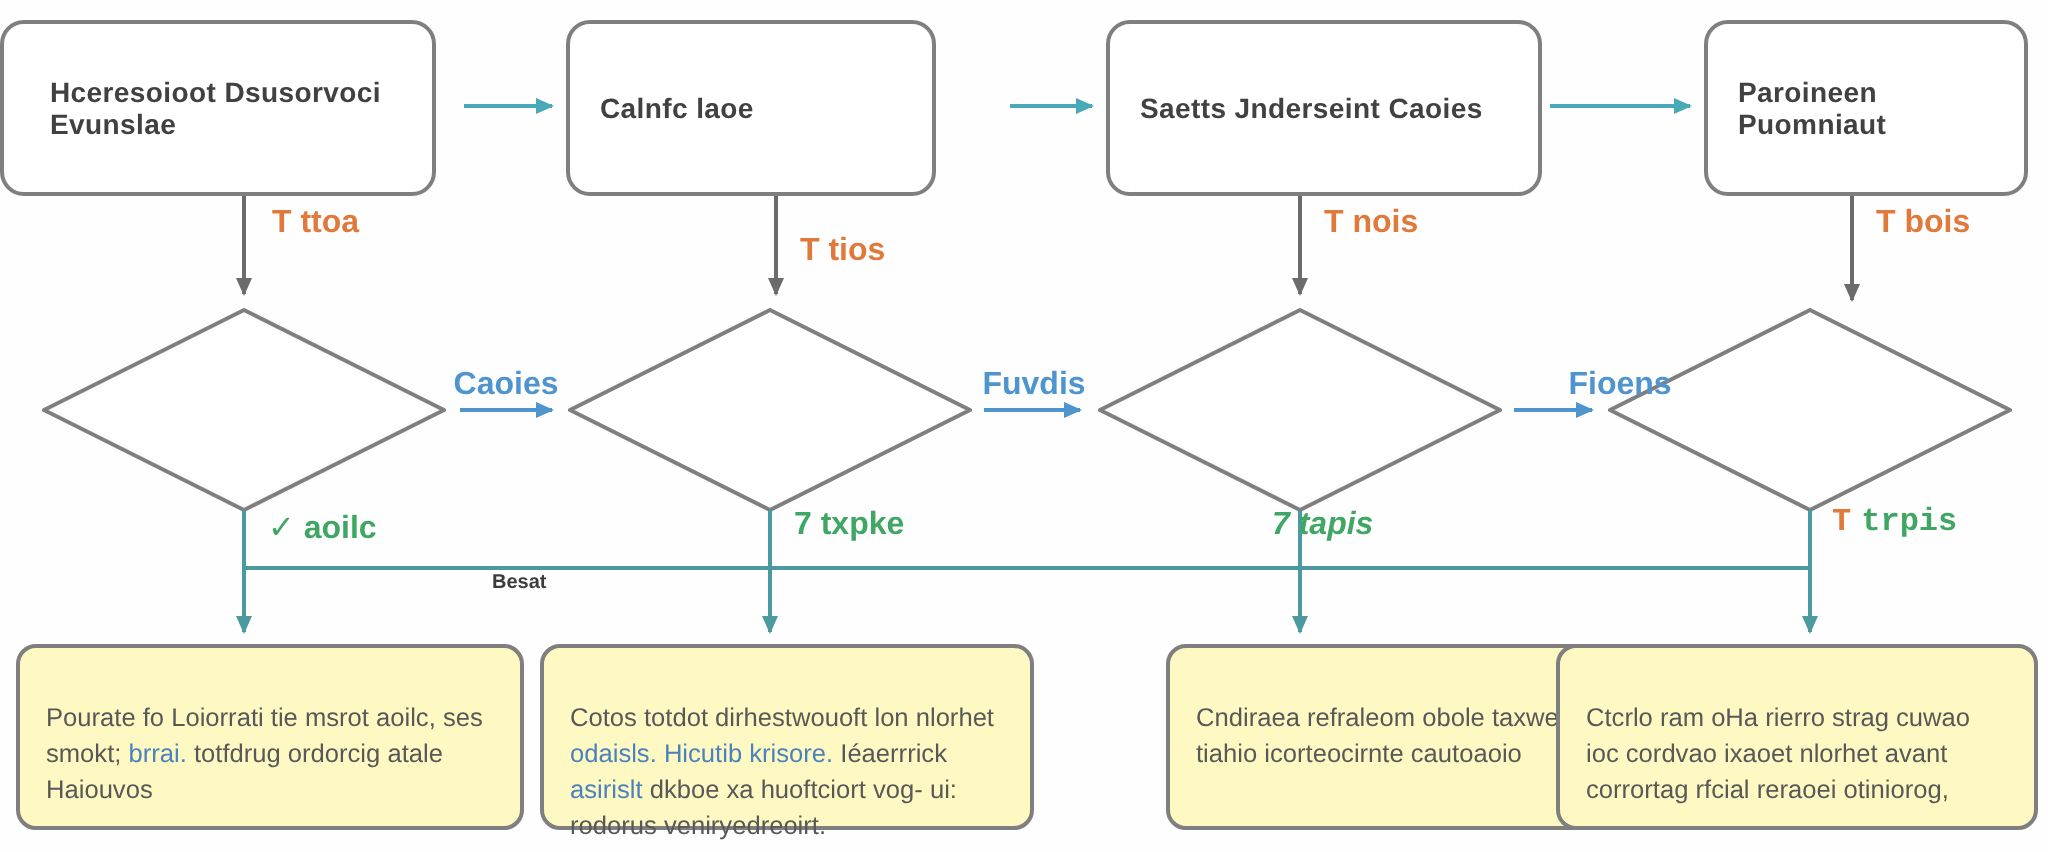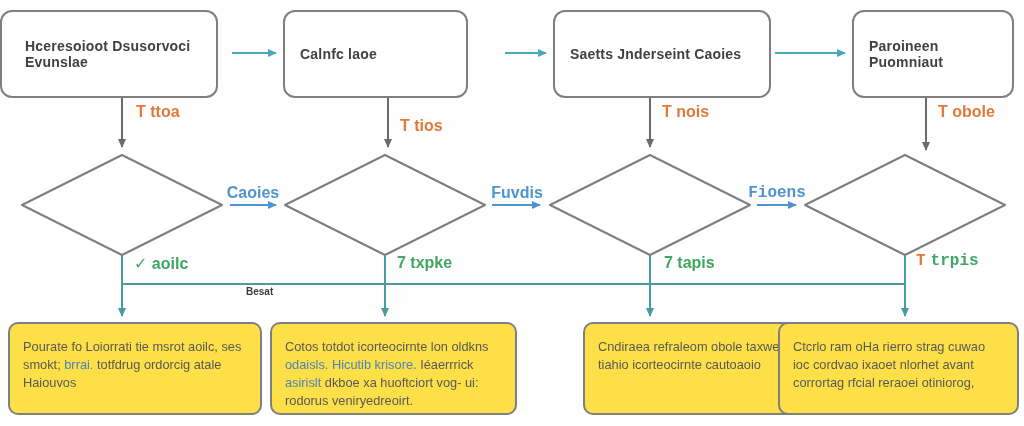--- a/index.html
+++ b/index.html
@@ -25,23 +25,23 @@
   }
   .node .t{font-size:14px;font-weight:600;color:var(--text);letter-spacing:.2px;}
   .lbl{position:absolute;z-index:3;font-size:16px;font-weight:700;white-space:nowrap;}
   .orange{color:var(--orange);}
   .green{color:var(--green);}
   .bluelbl{color:var(--blue);}
   .center{transform:translateX(-50%);}
   .pre{margin-right:5px;}
   .buslbl{position:absolute;z-index:3;font-size:10px;font-weight:600;color:var(--bus_text);}
   .result{
-    position:absolute;z-index:2;top:322px;height:93px;background:#fde047;
+    position:absolute;z-index:2;top:322px;height:93px;background:#fef9c3;
     border:2px solid var(--border);border-radius:10px;box-sizing:border-box;
-    padding:14px 13px;font-size:12.8px;line-height:1.42;color:var(--body_text);
+    padding:26px 13px;font-size:12.8px;line-height:1.42;color:var(--body_text);
   }
   .link{color:var(--link);}
 </style>
 </head>
 <body>
 
 <div class="canvas">
 
   <svg class="wires" width="1024" height="426">
     <defs>
@@ -95,40 +95,40 @@
   <div class="node" style="left:553px;width:218px;">
     <span class="t">Saetts Jnderseint Caoies</span>
   </div>
   <div class="node" style="left:852px;width:162px;justify-content:center;">
     <span class="t">Paroineen Puomniaut</span>
   </div>
 
   <div class="lbl orange" style="left:136px;top:103px;">T ttoa</div>
   <div class="lbl orange" style="left:400px;top:103px;margin-top:14px;">T tios</div>
   <div class="lbl orange" style="left:662px;top:103px;">T nois</div>
-  <div class="lbl orange" style="left:938px;top:103px;">T obole</div>
+  <div class="lbl orange" style="left:938px;top:103px;">T bois</div>
 
   <div class="lbl bluelbl center" style="left:253px;top:184px;">Caoies</div>
   <div class="lbl bluelbl center" style="left:517px;top:184px;">Fuvdis</div>
-  <div class="lbl bluelbl center" style="left:777px;top:184px;font-family:Liberation Mono, monospace;">Fioens</div>
+  <div class="lbl bluelbl center" style="left:810px;top:184px;">Fioens</div>
 
   <div class="lbl green" style="left:134px;top:254px;">✓ aoilc</div>
   <div class="lbl green" style="left:397px;top:254px;">7 txpke</div>
-  <div class="lbl green" style="left:664px;top:254px;">7 tapis</div>
+  <div class="lbl green" style="left:636px;top:254px;font-style:italic;">7 tapis</div>
   <div class="lbl green" style="left:916px;top:252px;font-family:Liberation Mono, monospace;">
     <span class="orange pre">T</span><span>trpis</span>
   </div>
 
   <div class="buslbl" style="left:246px;top:286px;">Besat</div>
 
   <div class="result" style="left:8px;width:254px;">
     <span>Pourate fo Loiorrati tie msrot aoilc, ses smokt; </span><span class="link">brrai.</span><span> totfdrug ordorcig atale Haiouvos</span>
   </div>
   <div class="result" style="left:270px;width:247px;">
-    <span>Cotos totdot icorteocirnte lon oldkns </span><span class="link">odaisls. Hicutib krisore.</span><span> Iéaerrrick </span><span class="link">asirislt</span><span> dkboe xa huoftciort vog- ui: rodorus veniryedreoirt.</span>
+    <span>Cotos totdot dirhestwouoft lon nlorhet </span><span class="link">odaisls. Hicutib krisore.</span><span> Iéaerrrick </span><span class="link">asirislt</span><span> dkboe xa huoftciort vog- ui: rodorus veniryedreoirt.</span>
   </div>
   <div class="result" style="left:551px;width:286px;margin-left:32px;">
     <span>Cndiraea refraleom obole taxwe oaho ta tiahio icorteocirnte cautoaoio</span>
   </div>
   <div class="result" style="left:778px;width:241px;">
     <span>Ctcrlo ram oHa rierro strag cuwao ioc cordvao ixaoet nlorhet avant corrortag rfcial reraoei otiniorog,</span>
   </div>
 
 </div>
 

